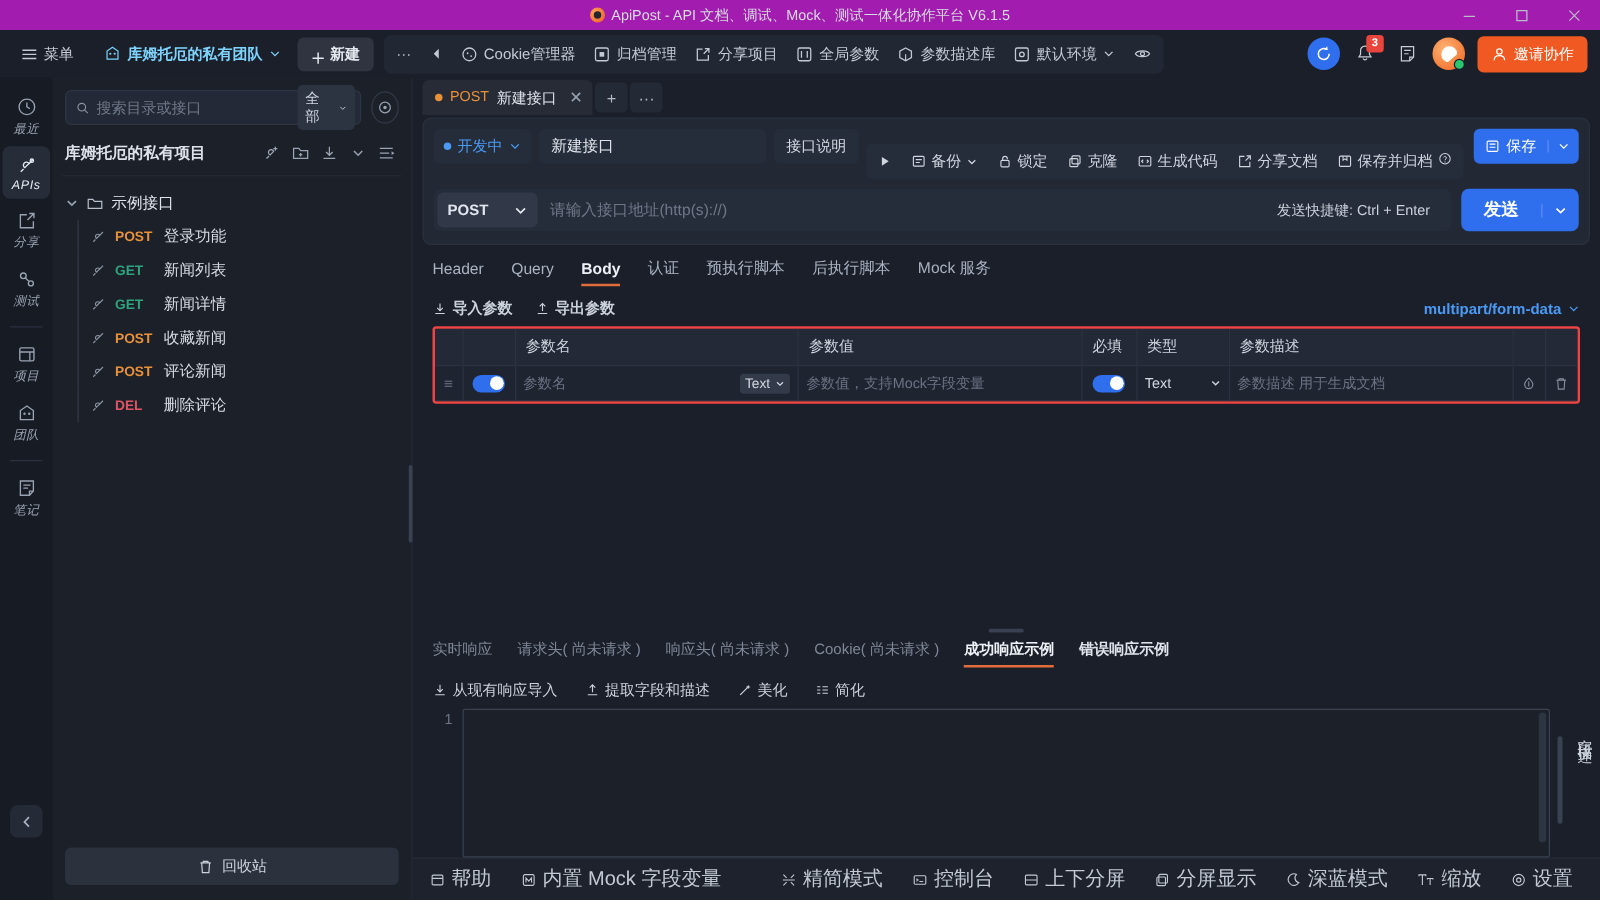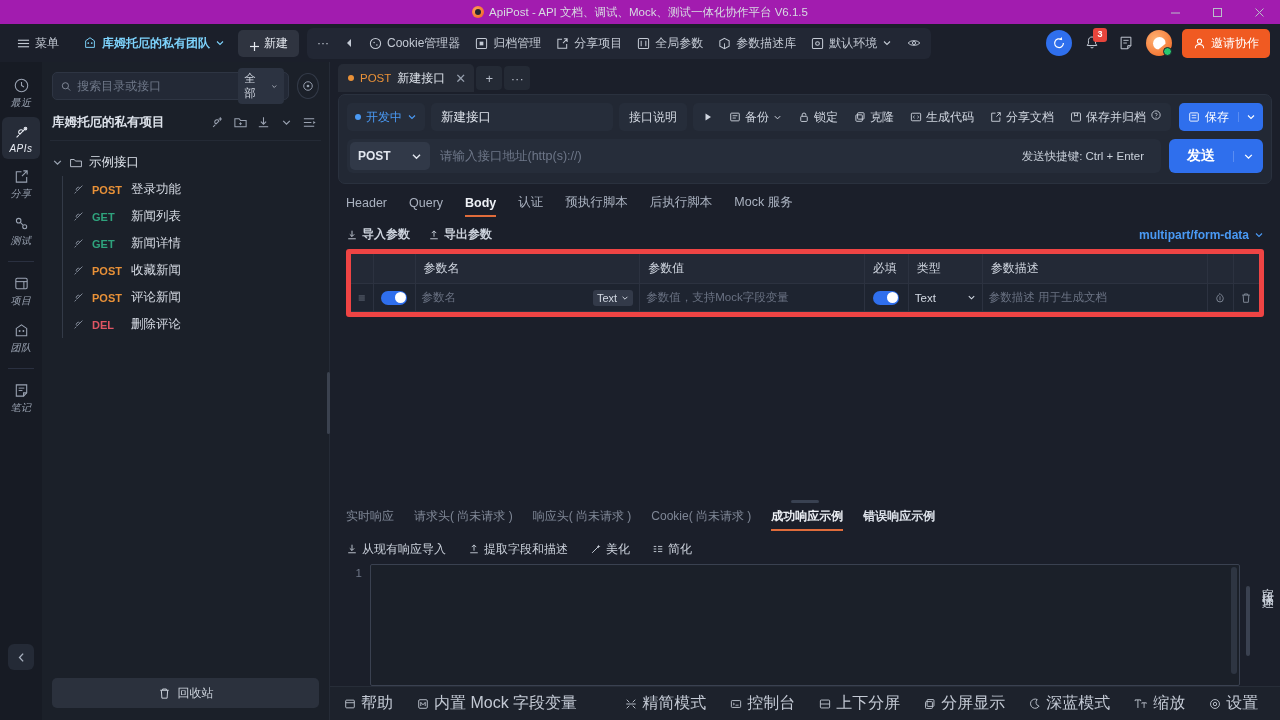--- a/index.html
+++ b/index.html
@@ -42,21 +42,21 @@
     padding: 0 10px; gap: 6px;
   }
   .tb-item {
     display: flex; align-items: center; gap: 5px; font-size: 12px; color: #c4cad4;
     padding: 5px 7px; border-radius: 4px; white-space: nowrap;
   }
   .menu-btn { margin-right: 4px; }
   .team-btn { font-weight: 600; color: #7dd3fc; }
   .new-btn {
     background: #2f3440; border-radius: 5px; padding: 5px 11px; font-size: 12px;
-    color: #e4e8ef; display: flex; align-items: flex-end; gap: 4px;
+    color: #e4e8ef; display: flex; align-items: flex-end; gap: 4px; font-weight: bold;
   }
   .toolgroup {
     display: flex; align-items: center; background: #222734; border-radius: 6px;
     padding: 2px 3px; gap: 1px; margin-left: 2px;
   }
   .spacer { flex: 1; }
   .circle-btn {
     width: 26px; height: 26px; border-radius: 50%; background: #2f6fed;
     display: flex; align-items: center; justify-content: center; color: #fff; font-size: 13px;
   }
@@ -195,20 +195,21 @@
     flex: 1; height: 28px; background: #262d3a; border: 0; border-radius: 5px;
     padding: 0 10px; color: #dfe4ec; font-size: 12.5px; outline: none; font-family: inherit;
   }
   .pill-btn {
     height: 28px; background: #262d3a; border-radius: 5px; padding: 0 10px; font-size: 12px;
     color: #d3d9e2; display: flex; align-items: center; gap: 5px; white-space: nowrap;
   }
   .act-group {
     display: flex; align-items: center; background: #262d3a; border-radius: 5px; height: 28px;
     padding: 0 2px;
+    margin-top: 12px;
   }
   .act {
     display: flex; align-items: center; gap: 4px; font-size: 12px; color: #d0d6e0;
     padding: 0 8px; height: 24px; border-radius: 4px; white-space: nowrap;
   }
   .save-btn {
     height: 28px; background: #2f6fed; border-radius: 5px; display: flex; align-items: center;
     color: #fff; font-size: 12px; margin-left: 2px;
   }
   .save-btn .sv { padding: 0 9px; display: flex; align-items: center; gap: 5px; }
@@ -248,21 +249,21 @@
   .rtab.active::after {
     content: ""; position: absolute; left: 0; right: 0; bottom: 0; height: 2px; background: #e06c3b;
   }
 
   .param-tools {
     display: flex; align-items: center; padding: 8px 16px 6px; gap: 18px; font-size: 12px; font-weight: bold;
   }
   .ptool { display: flex; align-items: center; gap: 4px; color: #ccd2dc; }
   .ctype { margin-left: auto; color: #4a9af5; font-size: 12px; display: flex; align-items: center; gap: 5px; }
 
-  .tbl-wrap { margin: 0 16px; border: 5px solid #ef4444; border-radius: 3px; overflow: hidden; }
+  .tbl-wrap { margin: 0 16px; border: 2px solid #ef4444; border-radius: 3px; overflow: hidden; }
   table { width: 100%; border-collapse: collapse; font-size: 12px; table-layout: fixed; }
   th {
     background: #232936; color: #cfd5df; font-weight: 400; text-align: left;
     padding: 6px 8px; border-right: 1px solid #2c3240; border-bottom: 1px solid #2c3240;
     height: 27px;
   }
   td {
     background: #1e2430; border-right: 1px solid #2c3240; border-bottom: 1px solid #2c3240;
     padding: 0 6px; height: 27px; color: #8b93a2;
   }

